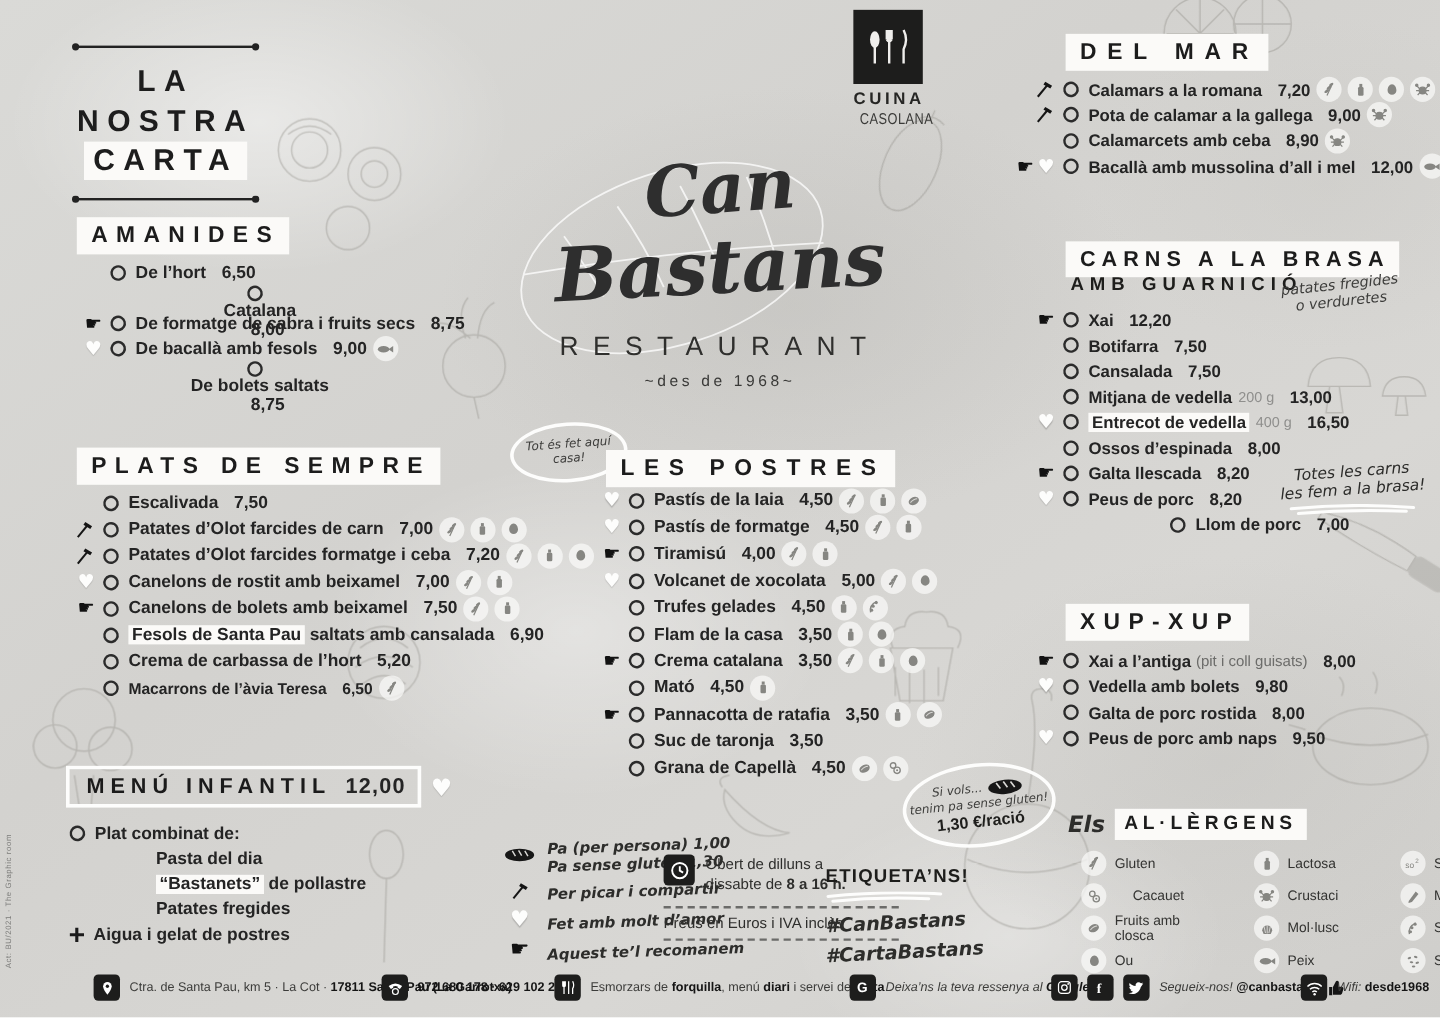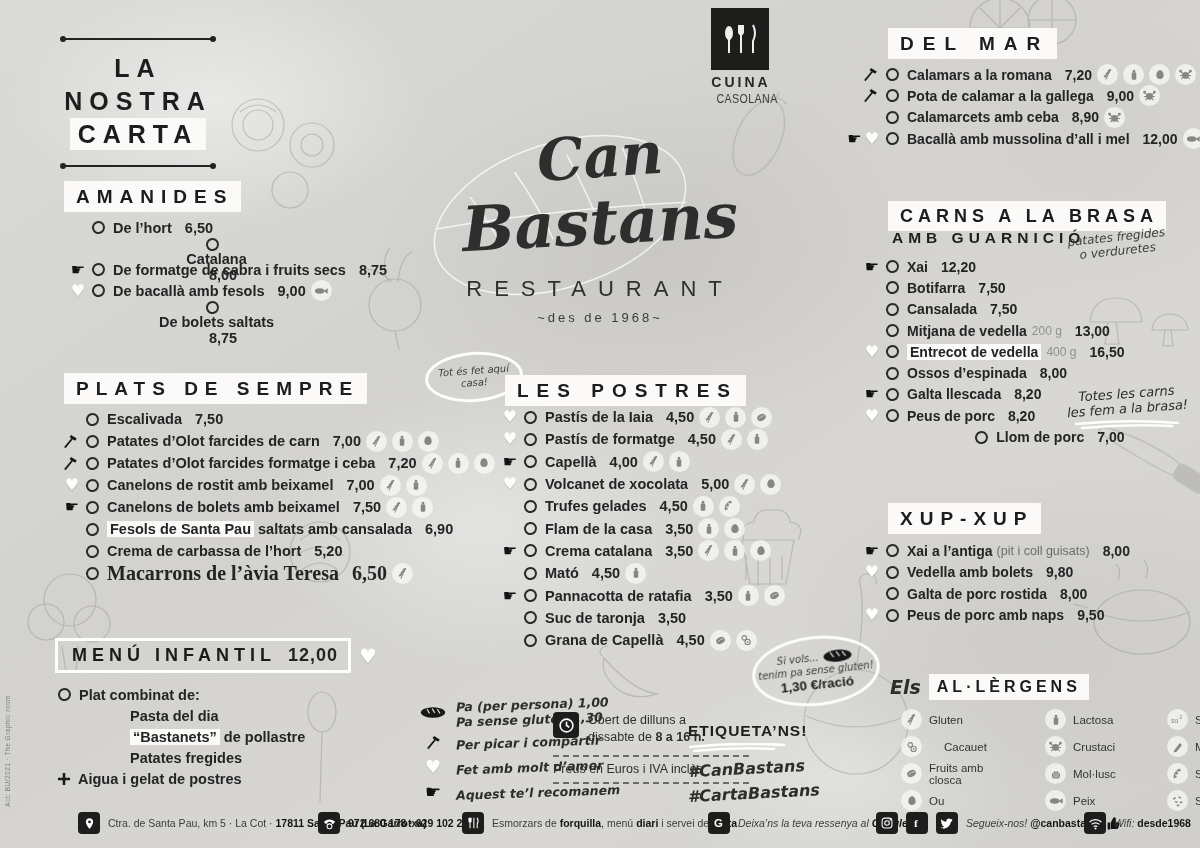--- a/index.html
+++ b/index.html
@@ -329,21 +329,21 @@
         <span class="bullet"></span>
         <span class="iname"><span class="hl">Fesols de Santa Pau</span> saltats amb cansalada</span>
         <span class="pr">6,90</span>
       </div>
       <div class="mrow" style="height: 22px; font-size: 14.5px;">
         <span class="marks"></span>
         <span class="bullet"></span>
         <span class="iname">Crema de carbassa de l’hort</span>
         <span class="pr">5,20</span>
       </div>
-      <div class="mrow" style="height: 22px; font-size: 20px; font-family: Liberation Serif, serif;">
+      <div class="mrow" style="height: 22px; font-size: 13px;">
         <span class="marks"></span>
         <span class="bullet"></span>
         <span class="iname">Macarrons de l’àvia Teresa</span>
         <span class="pr">6,50</span>
         <span class="badge">
           <svg width="15" height="15" viewBox="0 0 16 16">
             <g fill="#868682">
               <path d="M6.2 13.5 L11 3" stroke="#868682" stroke-width="1.1" fill="none"></path>
               <ellipse cx="6" cy="9.5" rx="2.4" ry="1.2" transform="rotate(-35 6 9.5)"></ellipse>
               <ellipse cx="8" cy="6.5" rx="2.4" ry="1.2" transform="rotate(-35 8 6.5)"></ellipse>
@@ -471,21 +471,21 @@
               <rect x="6.6" y="2.2" width="2.8" height="3"></rect>
             </g>
           </svg>
         </span>
       </div>
       <div class="mrow" style="height: 22.3px; font-size: 14.5px;">
         <span class="marks">
           <span class="handm">☛</span>
         </span>
         <span class="bullet"></span>
-        <span class="iname">Capellà</span>
+        <span class="iname">Tiramisú</span>
         <span class="pr">4,00</span>
         <span class="badge">
           <svg width="15" height="15" viewBox="0 0 16 16">
             <g fill="#868682">
               <path d="M6.2 13.5 L11 3" stroke="#868682" stroke-width="1.1" fill="none"></path>
               <ellipse cx="6" cy="9.5" rx="2.4" ry="1.2" transform="rotate(-35 6 9.5)"></ellipse>
               <ellipse cx="8" cy="6.5" rx="2.4" ry="1.2" transform="rotate(-35 8 6.5)"></ellipse>
               <ellipse cx="10" cy="3.7" rx="2.2" ry="1.1" transform="rotate(-35 10 3.7)"></ellipse>
             </g>
           </svg>

